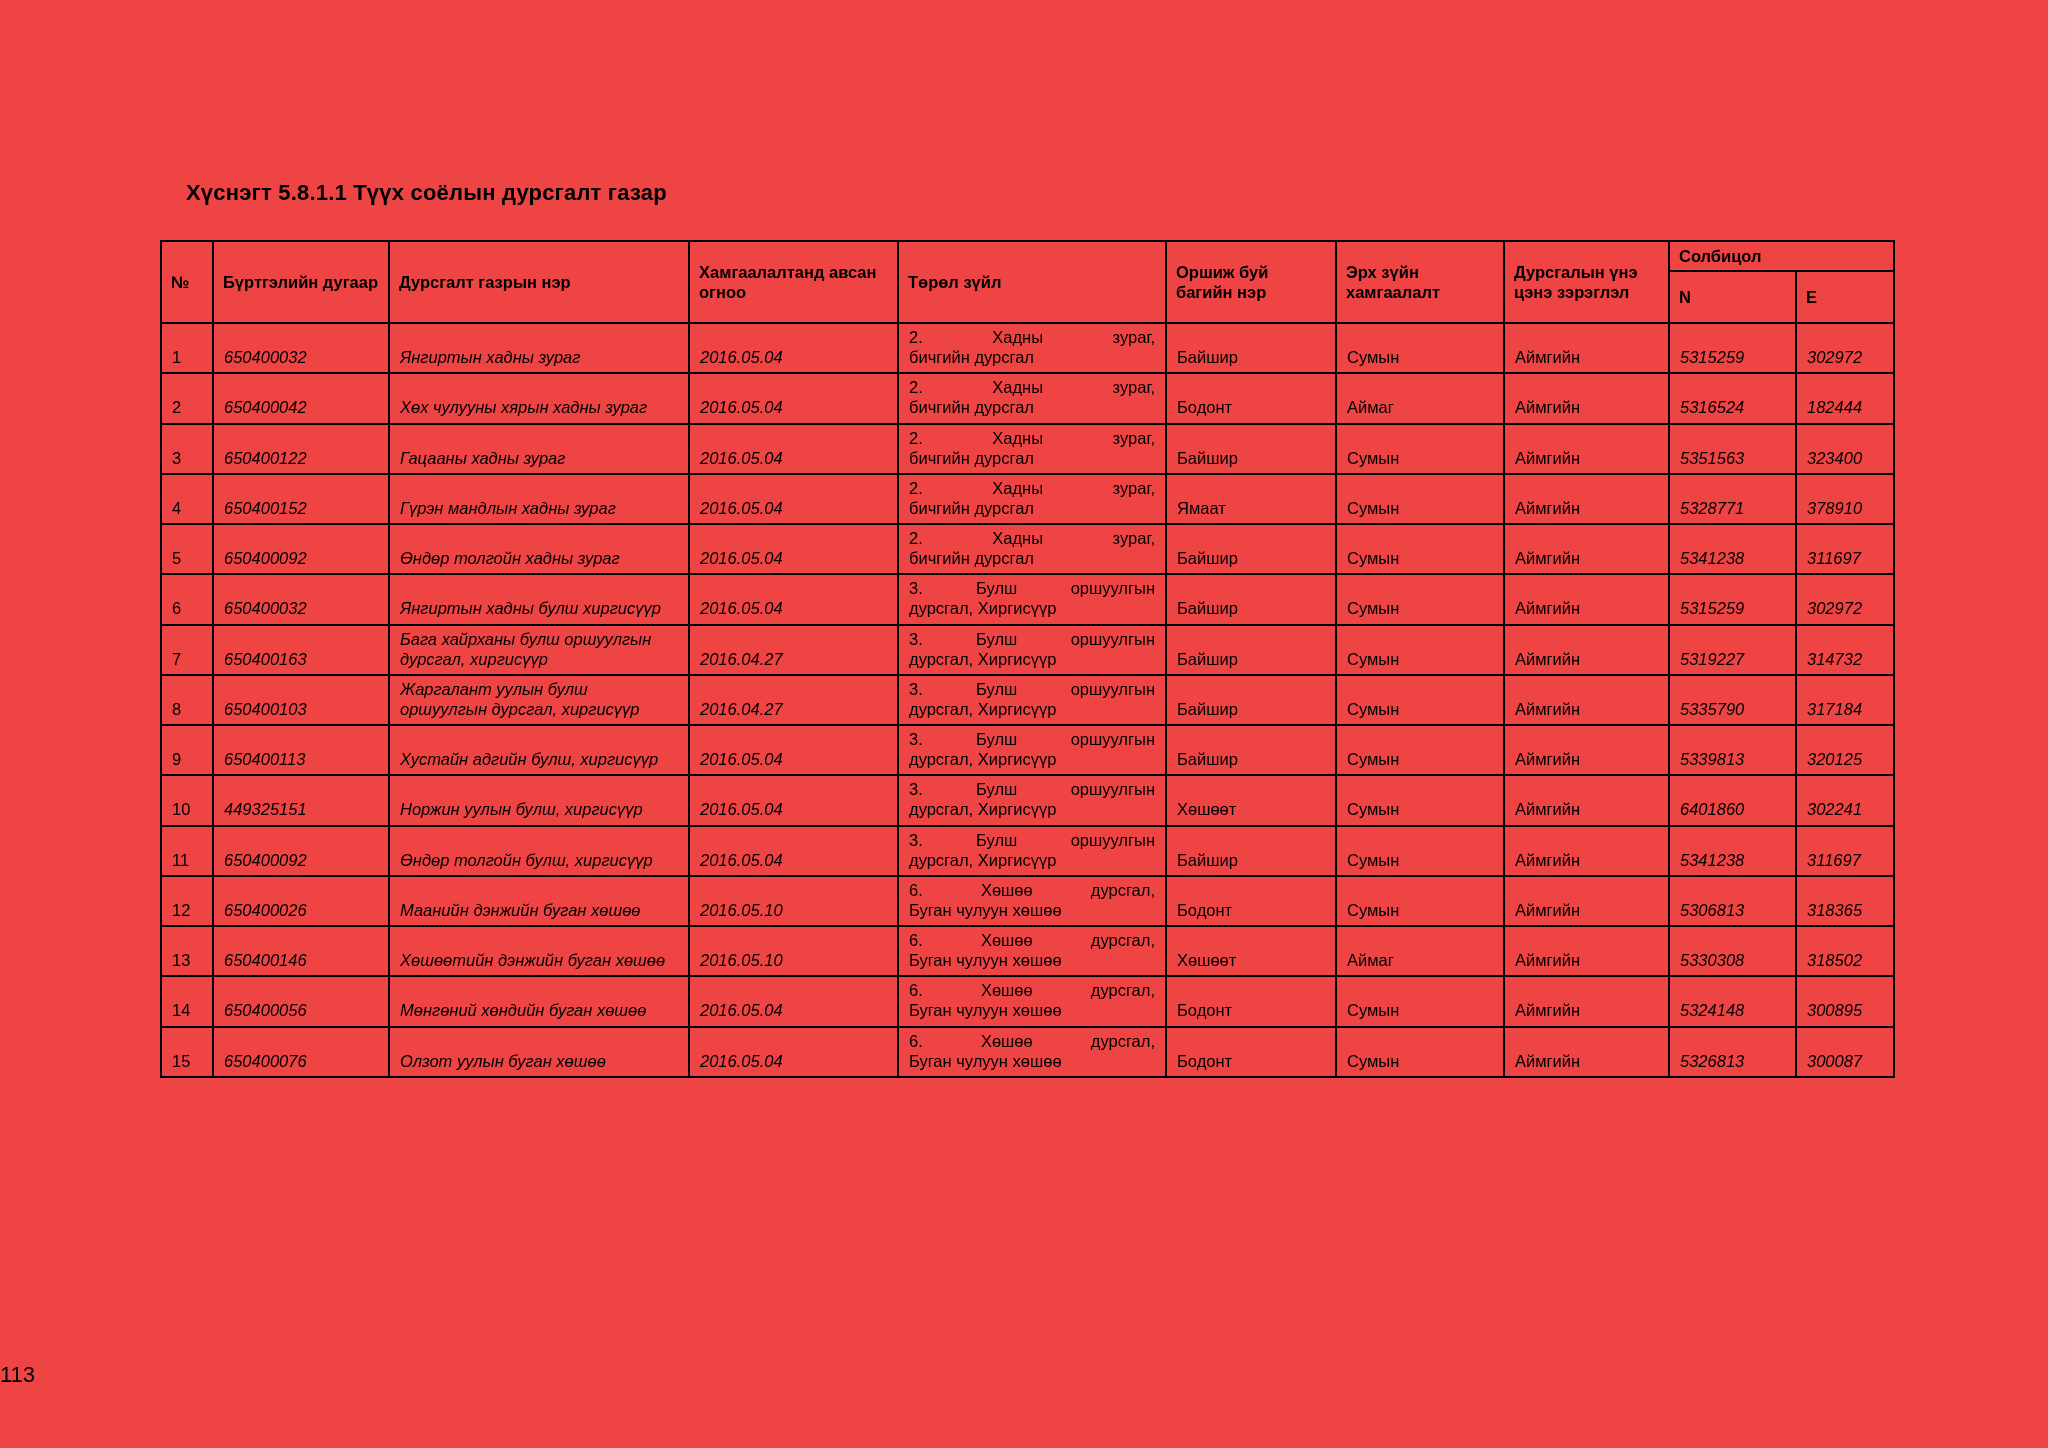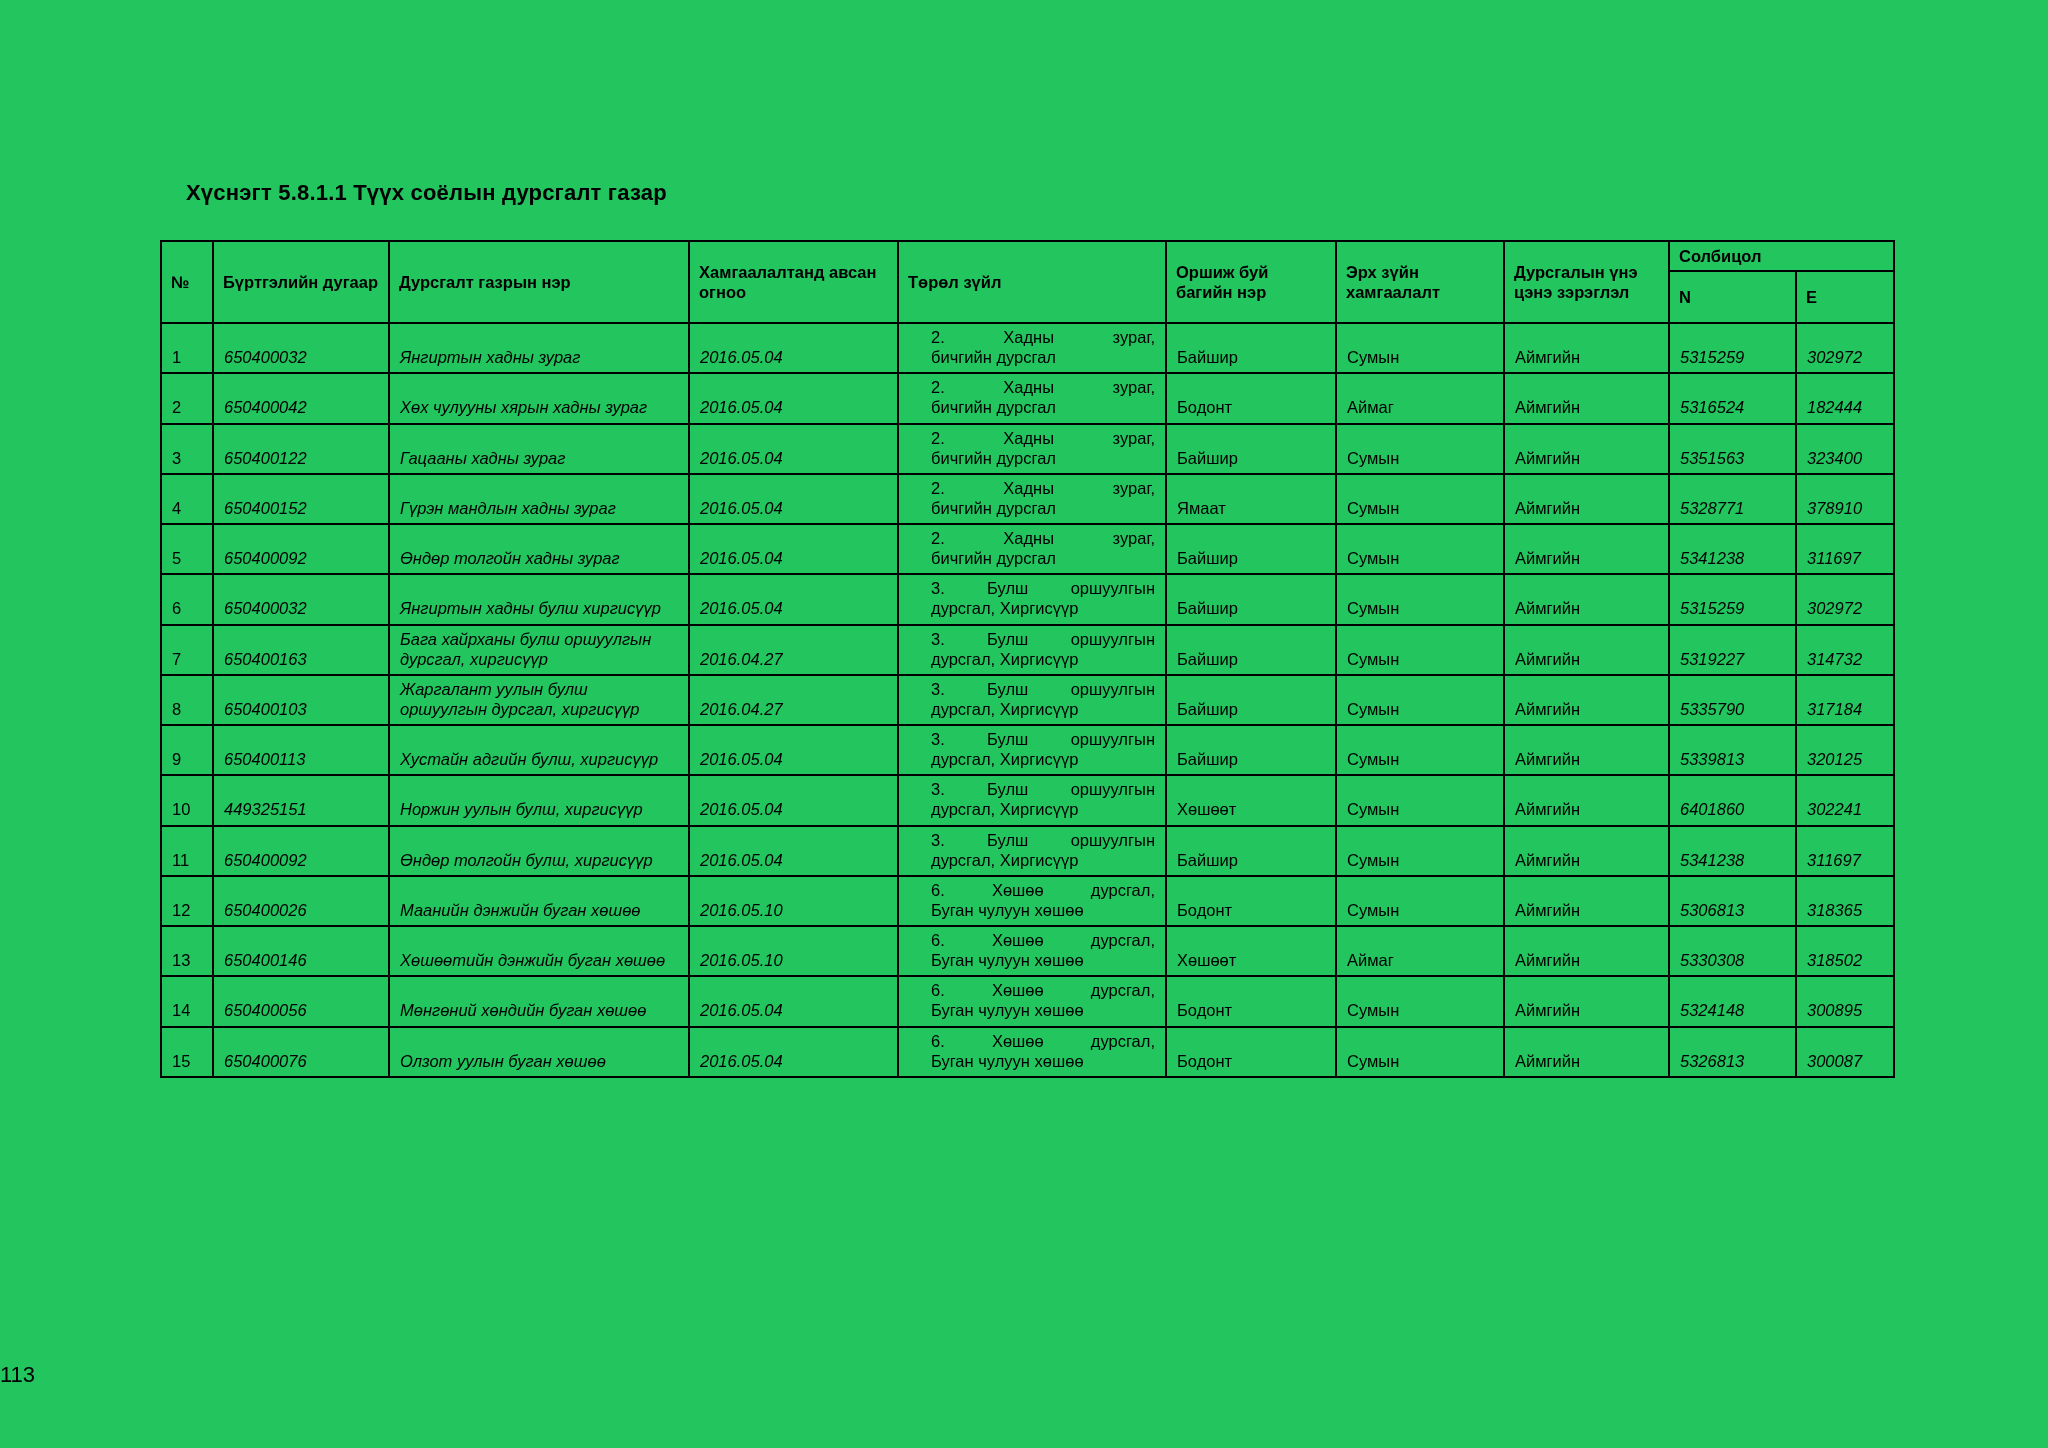--- a/index.html
+++ b/index.html
@@ -1,21 +1,21 @@
 <!DOCTYPE html>
 <html><head>
 <meta charset="utf-8">
 <style>
   * { margin: 0; padding: 0; box-sizing: border-box; }
   html, body { background: #ffffff; }
   .page {
     position: relative;
     width: 2048px;
     height: 1448px;
-    background: #22c55e;
+    background: #ef4444;
     color: #000;
     font-family: "Liberation Sans", sans-serif;
     overflow: hidden;
   }
   .doc-title {
     position: absolute;
     left: 186px;
     top: 180px;
     font-size: 22px;
     font-weight: bold;
@@ -48,21 +48,21 @@
   th.h-n, th.h-e { height: 52px; vertical-align: middle; }
   th.h-legal, th.h-rank { text-align: justify; }
   table.monuments tbody td {
     vertical-align: bottom;
     padding: 3px 10px 5px 10px;
     font-weight: normal;
   }
   td.col-no { padding-left: 8px; }
   td.col-reg, td.col-name, td.col-date, td.col-n, td.col-e { font-style: italic; }
   td.col-name { text-align: justify; }
-  td.col-type .tline { text-align: justify; text-align-last: justify; margin-left: 22px; }
+  td.col-type .tline { text-align: justify; text-align-last: justify; }
   td.col-type .tline:last-child { text-align: left; text-align-last: auto; }
   .page-num {
     position: absolute;
     left: 0;
     right: 40px;
     top: 1362px;
     text-align: left;
     font-size: 22px;
   }
 </style>

